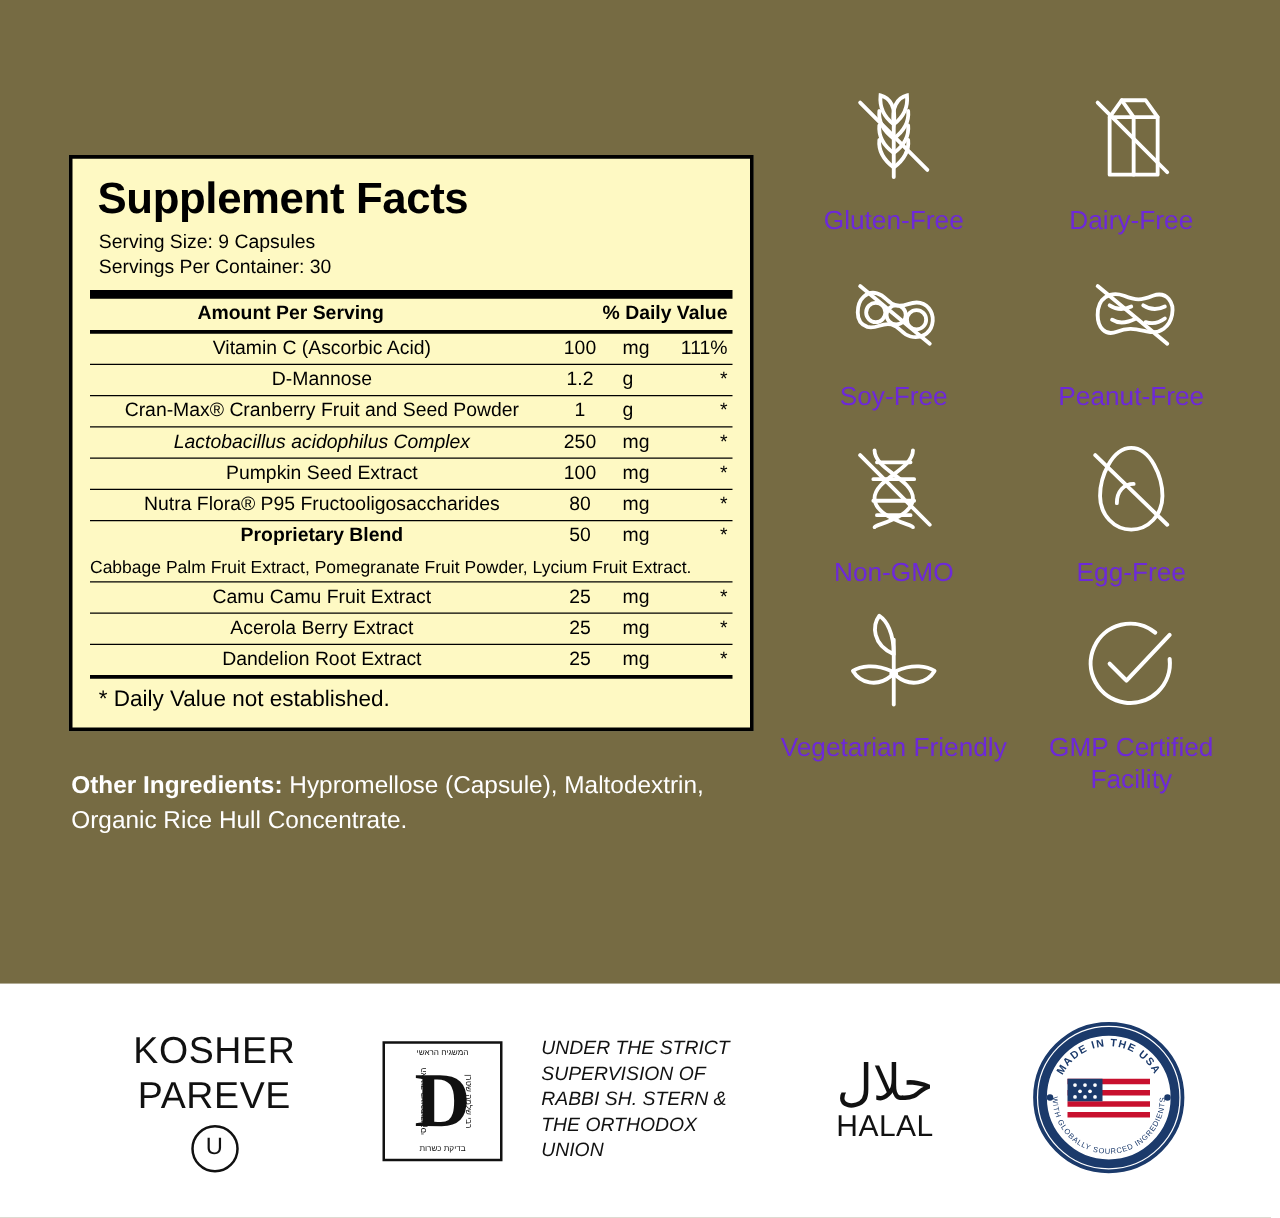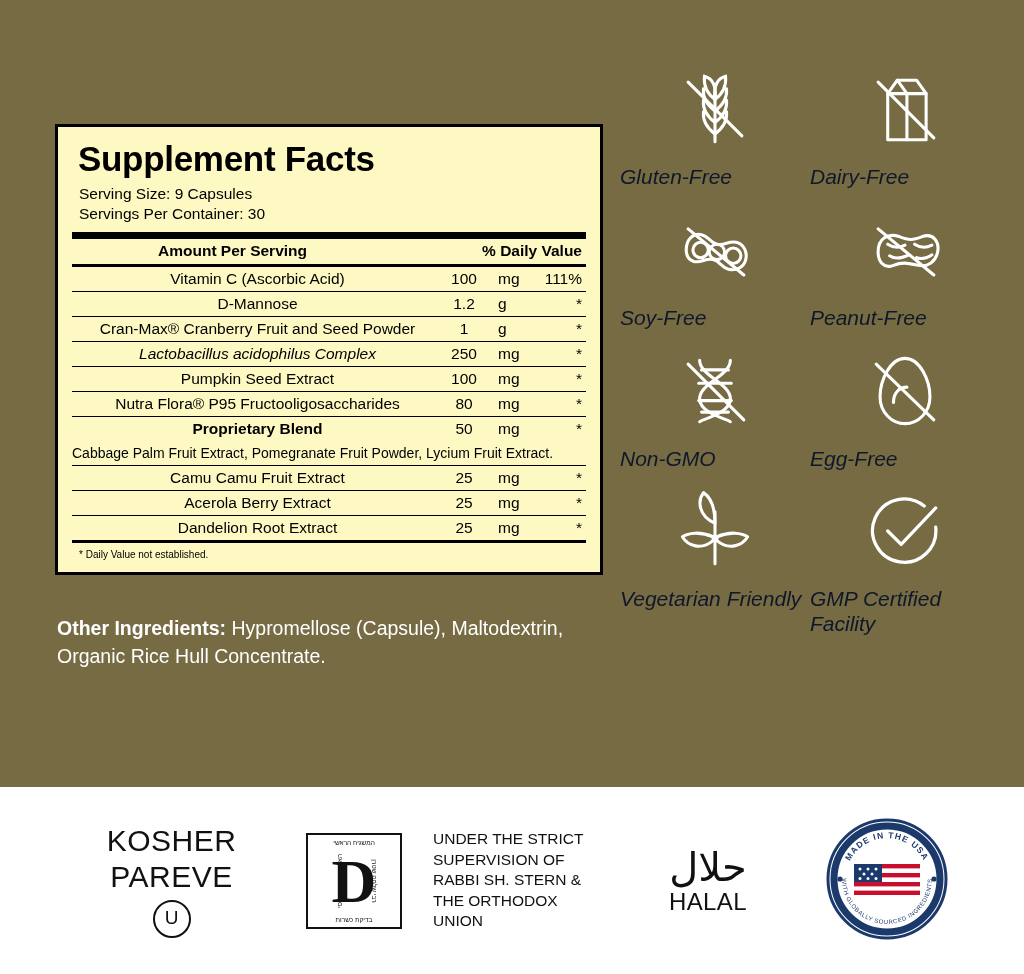--- a/index.html
+++ b/index.html
@@ -84,21 +84,21 @@
   .hdr .col-dv-head { text-align: right; font-weight: bold; }
   .bold { font-weight: bold; }
   .italic { font-style: italic; }
   .sub-text {
     font-size: 14px;
     line-height: 1.3;
     padding-left: 18px;
     padding-top: 1px;
   }
   .footnote {
-    font-size: 10px;
+    font-size: 18px;
     margin: 6px 0 2px 7px;
   }
 
   
   .other-ing {
     position: absolute;
     left: 57px;
     top: 614px;
     width: 560px;
     color: #ffffff;
@@ -112,24 +112,23 @@
     position: absolute;
     left: 620px;
     top: 55px;
     width: 380px;
   }
   .icon-row {
     display: flex;
   }
   .icon-cell {
     width: 190px;
-    text-align: left;
-    color: #0f172a;
+    text-align: center;
+    color: #6d28d9;
     margin-bottom: 6px;
-    font-style: italic;
   }
   .icon-art {
     height: 108px;
     display: flex;
     align-items: center;
     justify-content: center;
   }
   .icon-label {
     font-size: 21px;
     line-height: 1.18;
@@ -196,20 +195,21 @@
   .heb-top { top: 4px; left: 50%; transform: translateX(-50%); }
   .heb-bot { bottom: 4px; left: 50%; transform: translateX(-50%); }
   .heb-left { left: 4px; top: 50%; transform: translateY(-50%) rotate(-90deg); }
   .heb-right { right: 4px; top: 50%; transform: translateY(-50%) rotate(90deg); }
   .cert-super {
     margin-left: 14px;
     width: 175px;
     font-size: 15.5px;
     line-height: 1.33;
     text-align: left;
+    font-style: italic;
   }
   .cert-halal {
     margin-left: 30px;
     width: 140px;
   }
   .halal-ar {
     font-size: 40px;
     line-height: 1.05;
     font-family: "DejaVu Sans", sans-serif;
   }

